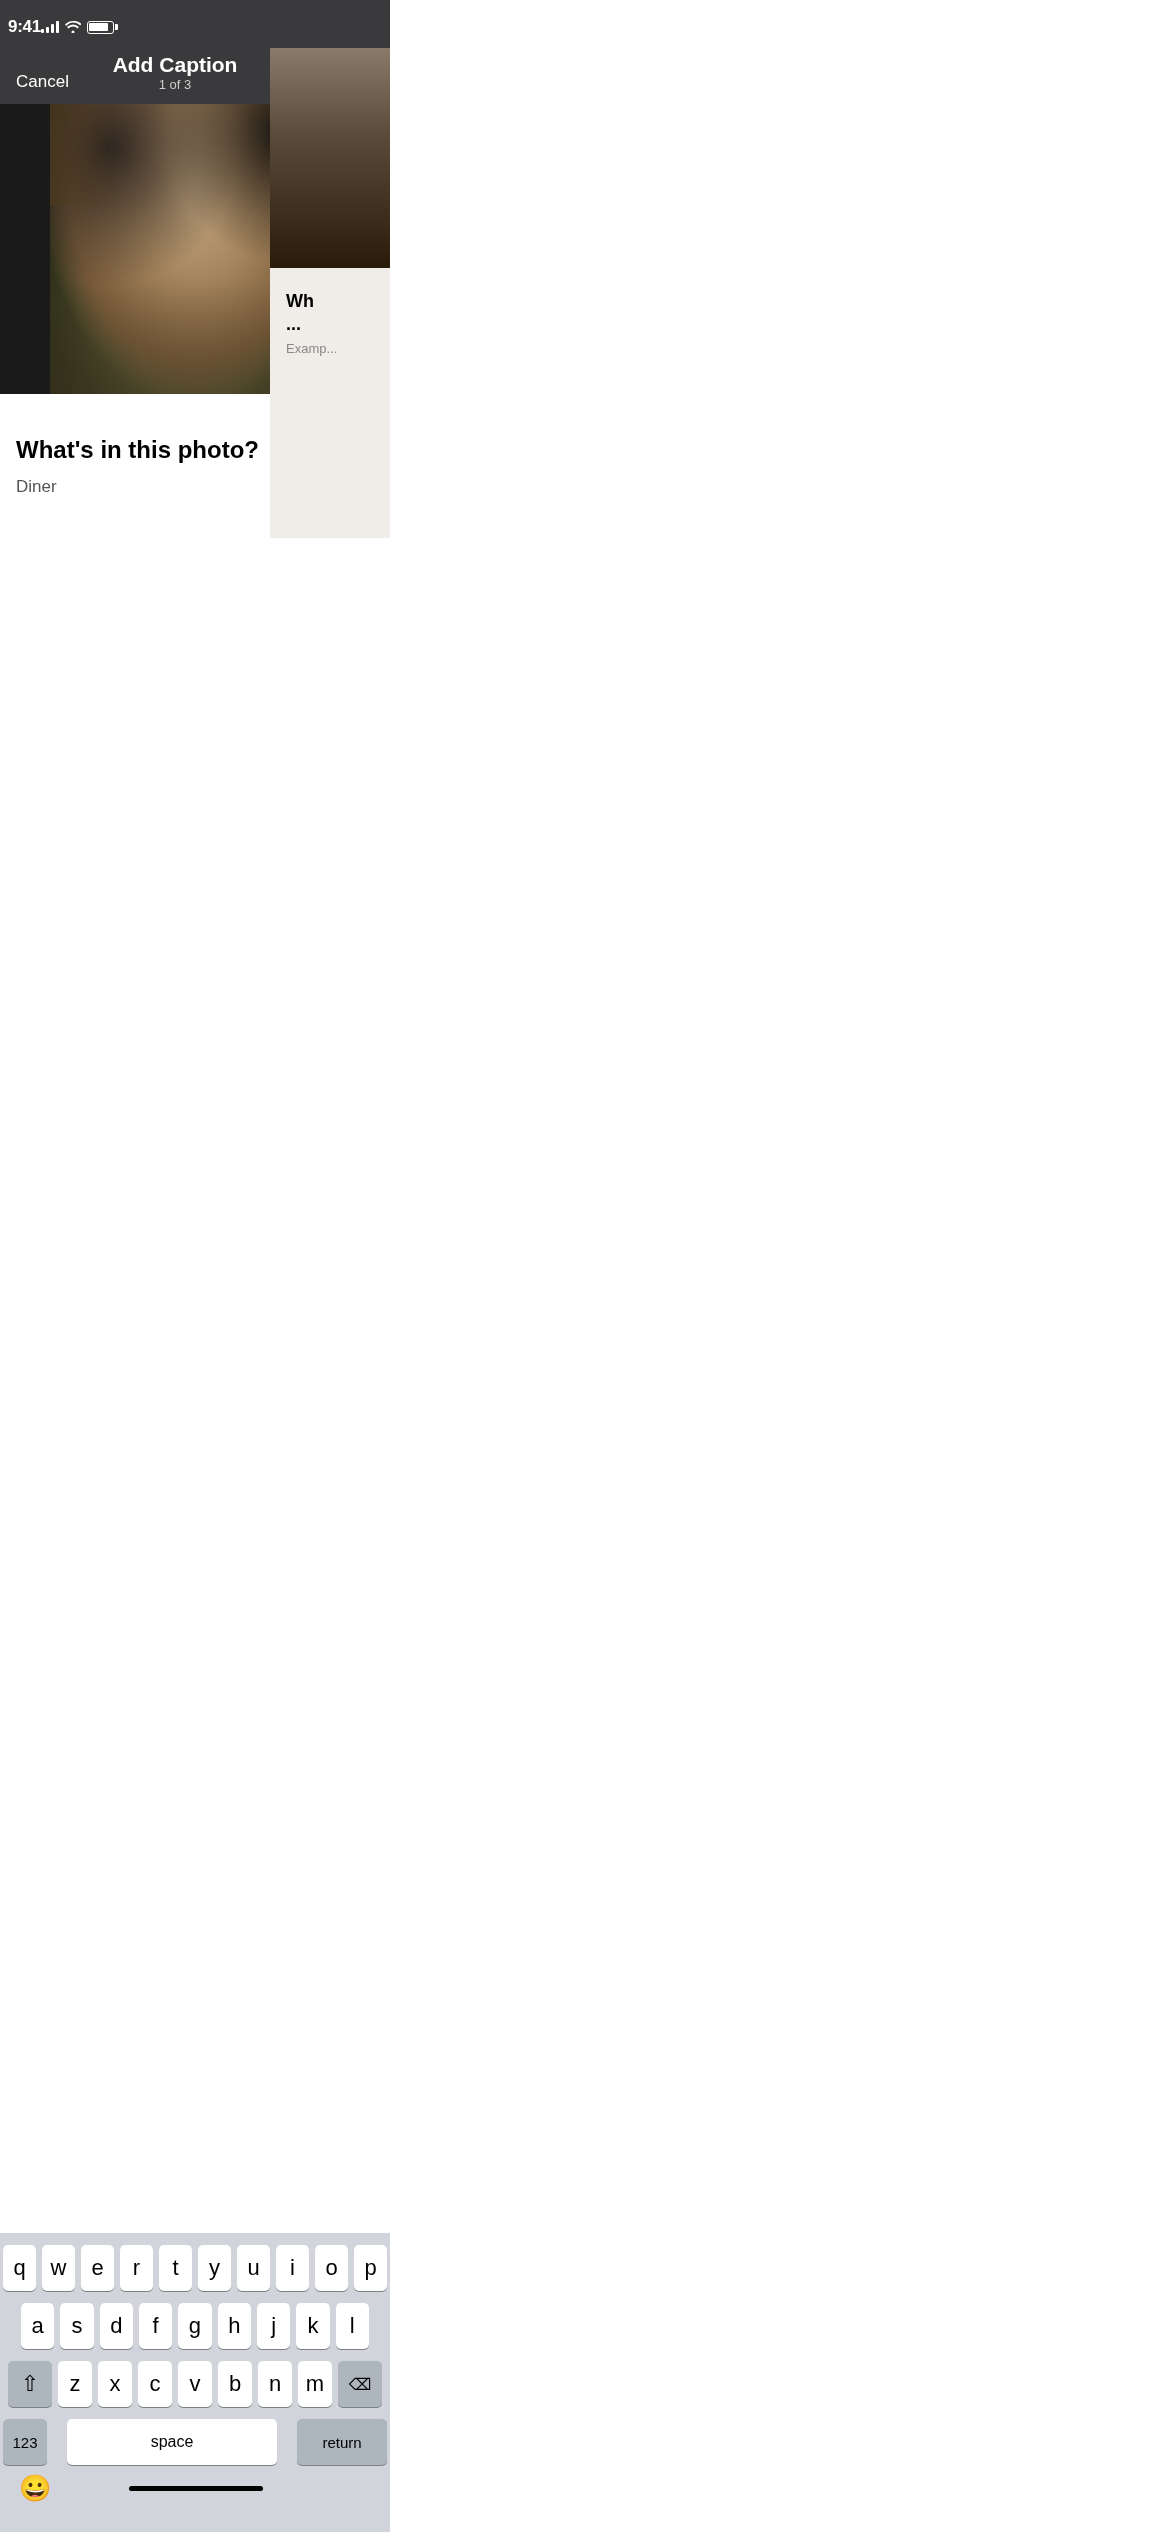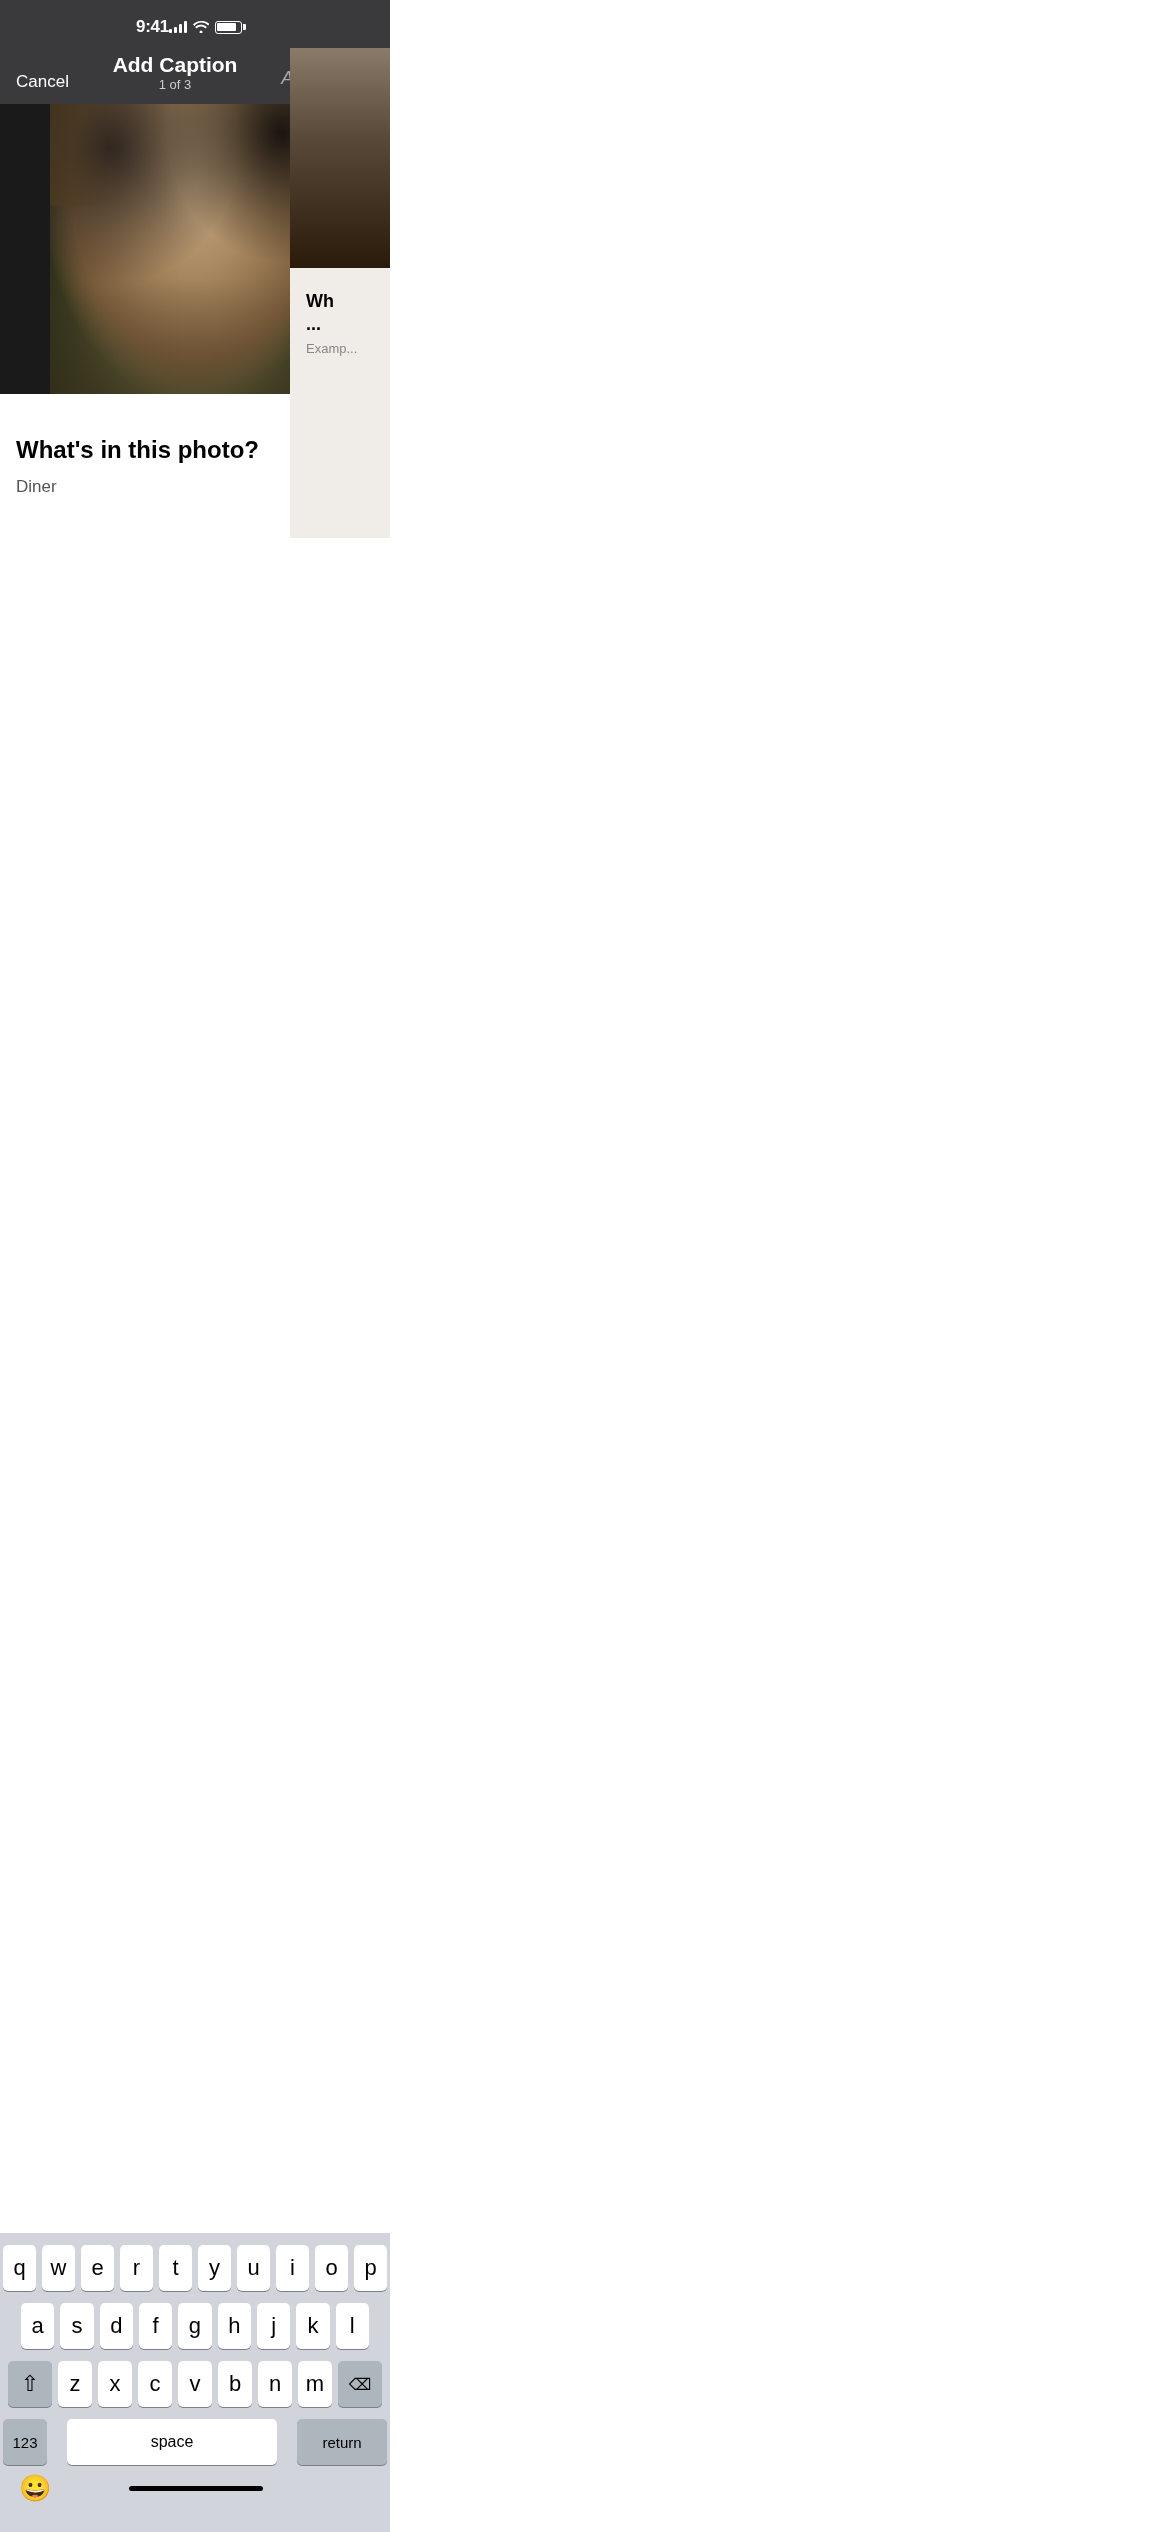--- a/index.html
+++ b/index.html
@@ -12,21 +12,21 @@
       font-family: -apple-system, 'Helvetica Neue', Arial, sans-serif;
       overflow: hidden;
       position: relative;
     }
 
     
     .status-bar {
       background: #3a3a3c;
       color: #fff;
       display: flex;
-      justify-content: center;
+      justify-content: flex-start;
       align-items: center;
       padding: 14px 20px 8px 8px;
       height: 48px;
     }
     .status-time {
       font-size: 17px;
       font-weight: 600;
       letter-spacing: -0.3px;
     }
     .status-icons {
@@ -293,21 +293,21 @@
       background: #000;
       border-radius: 3px;
       margin: 0 auto;
     }
 
     
     .second-screen-panel {
       position: absolute;
       right: 0;
       top: 48px;
-      width: 100px;
+      width: 120px;
       height: 490px;
       background: #f0ede8;
       overflow: hidden;
       z-index: 10;
     }
     .second-screen-title {
       font-size: 18px;
       font-weight: 700;
       color: #000;
       padding: 12px 8px 4px 8px;

